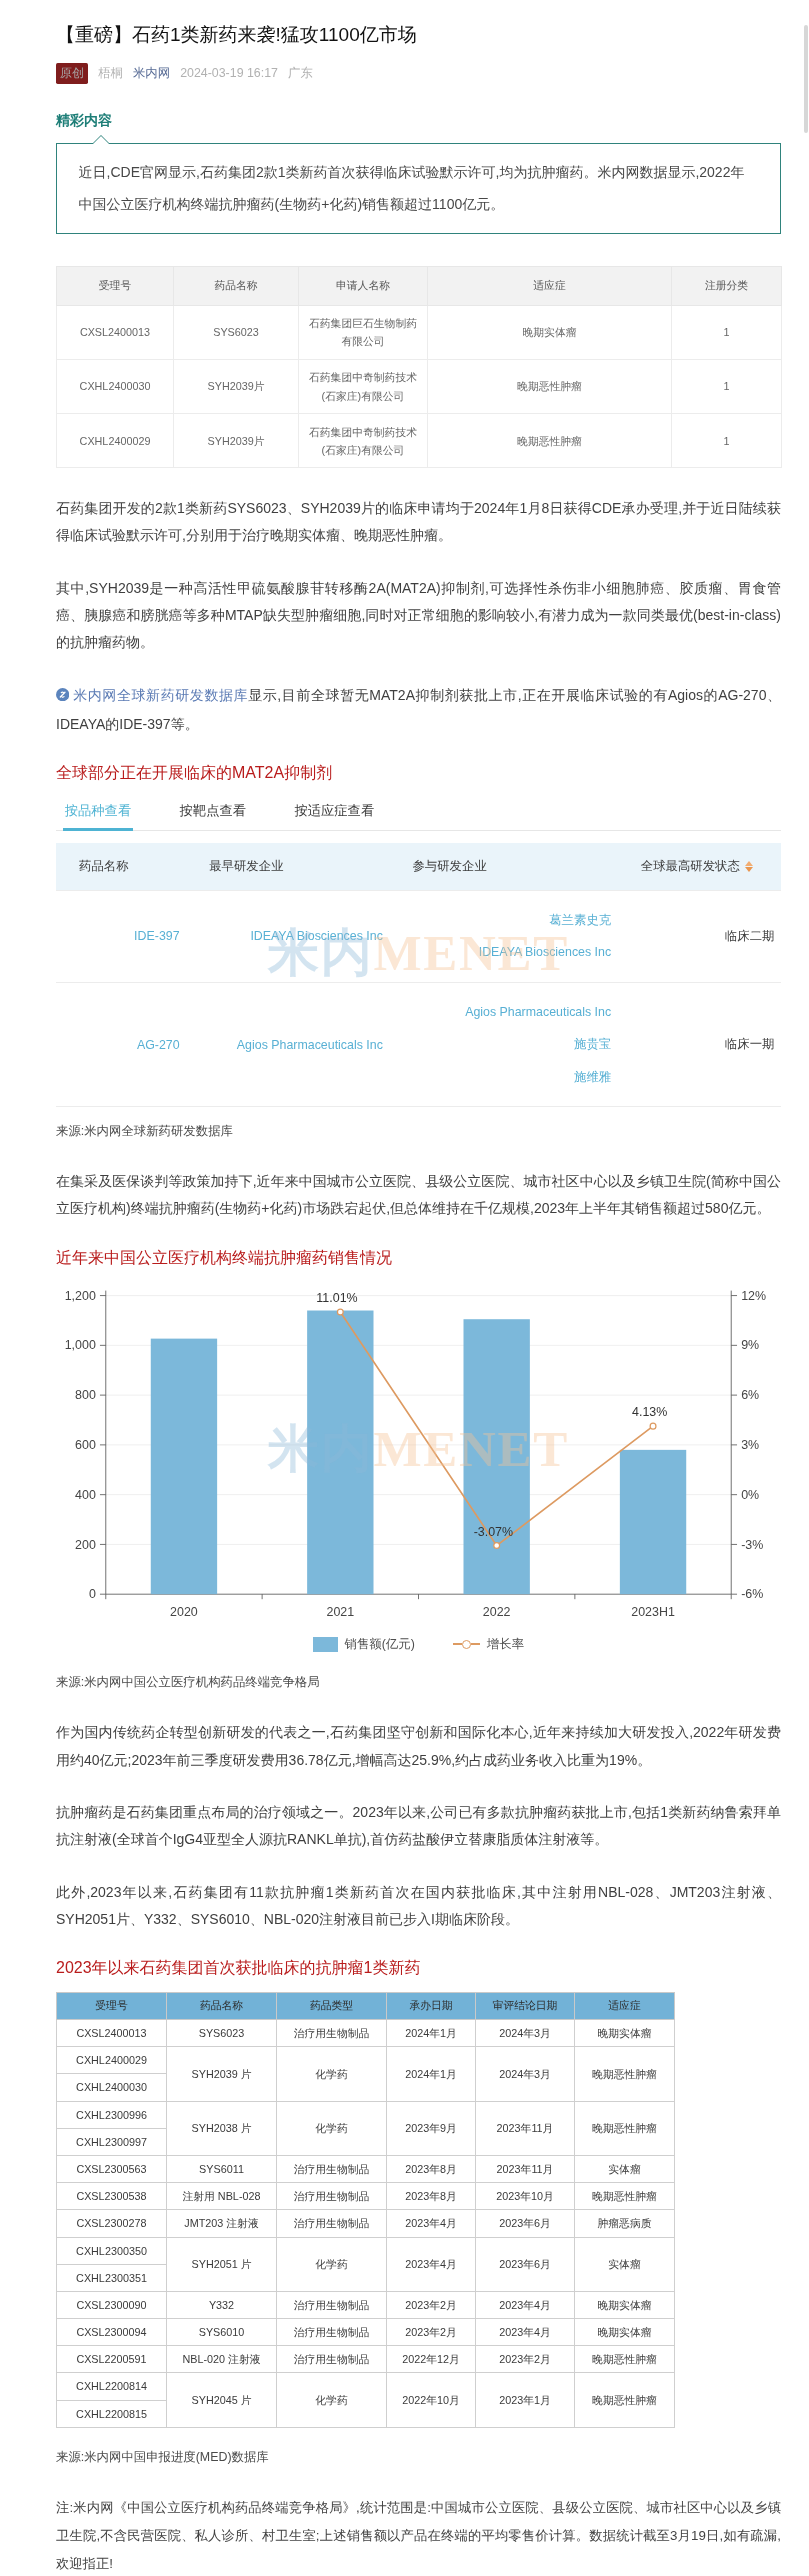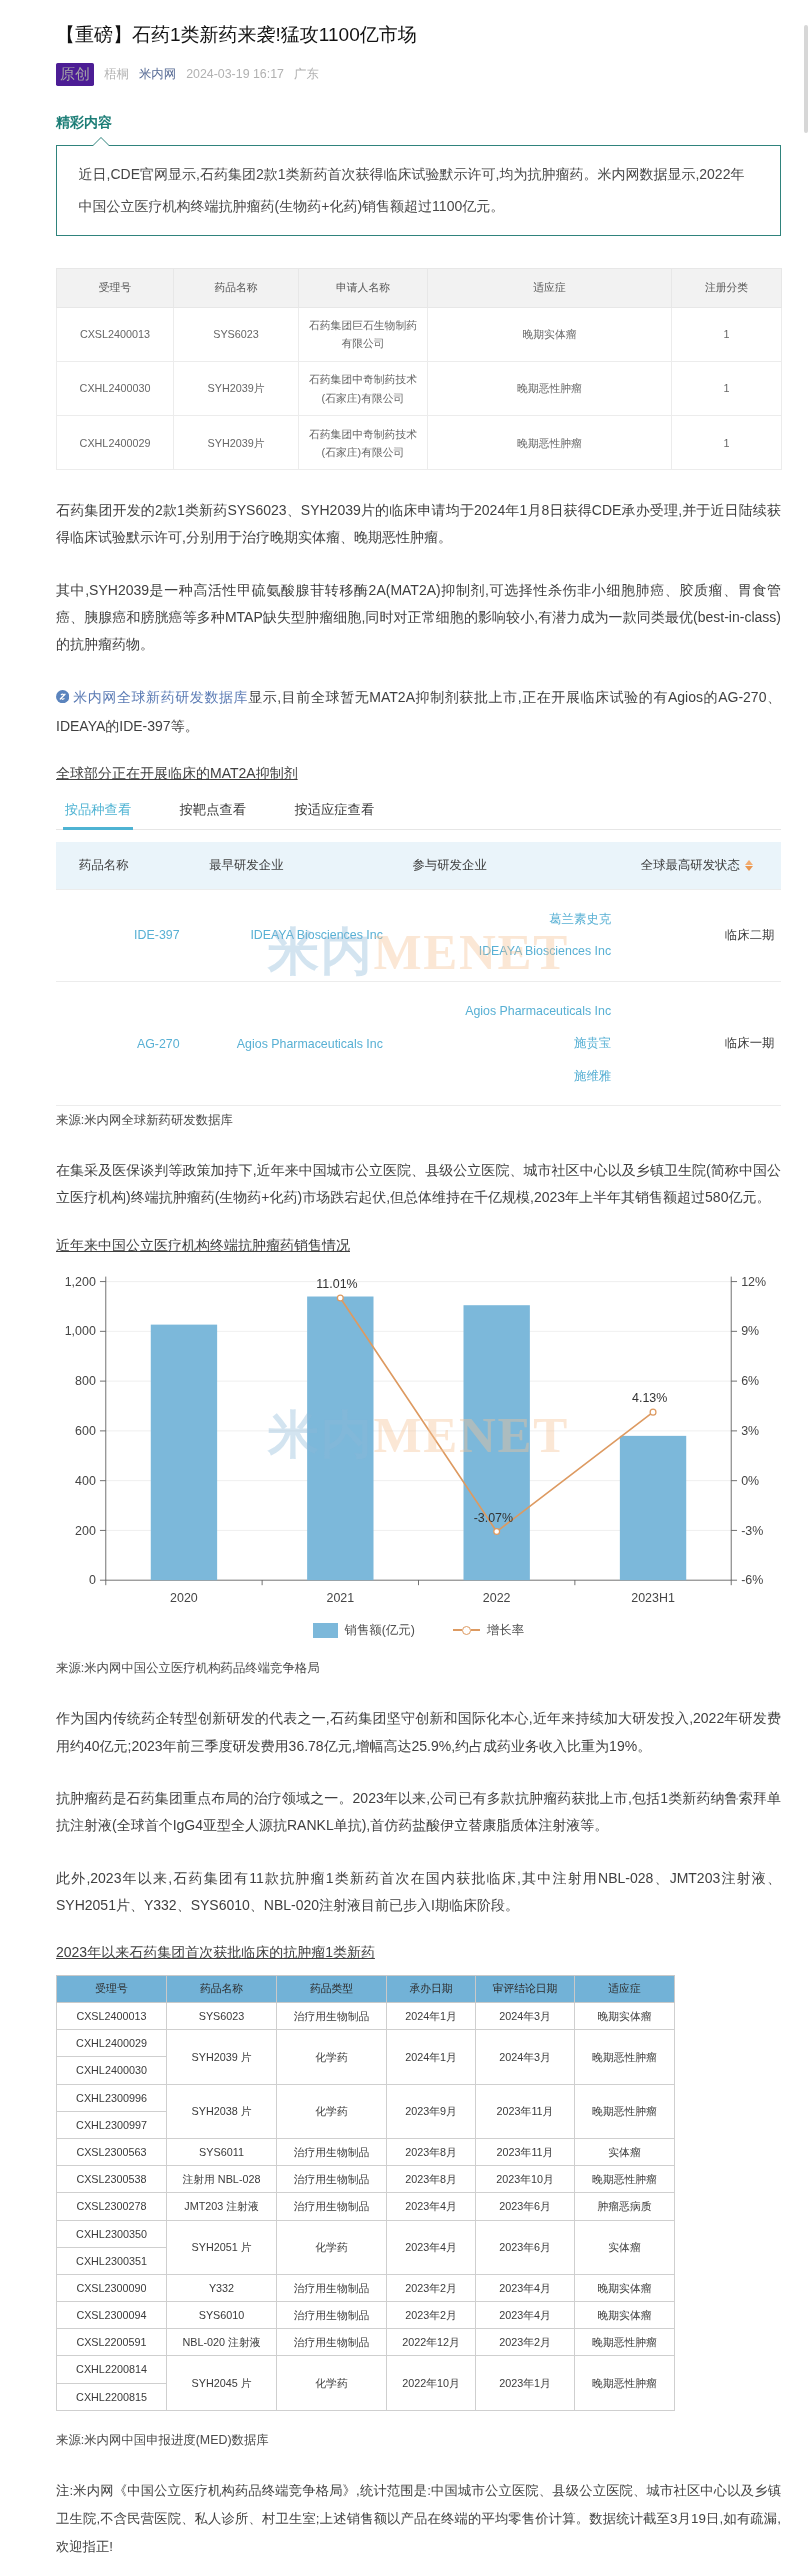--- a/index.html
+++ b/index.html
@@ -8,32 +8,32 @@
     font-family:"Liberation Sans","DejaVu Sans",sans-serif;
     color:#3d3d3d;
     position:relative;
   }
   .page{padding:21.6px 28px 25px 56px;position:relative;}
   .content{width:725px;position:relative;}
 
   
   .title{font-size:19px;font-weight:400;color:#121212;line-height:1.4;margin:0 0 15px 0;}
   .byline{display:flex;align-items:center;gap:10px;font-size:12.4px;color:#b1b1b1;margin-bottom:28px;}
-  .byline .badge{background:#4c1d95;color:#a8a8a8;font-size:15px;padding:1.7px 4.1px;border-radius:1.7px;}
+  .byline .badge{background:#7f1d1d;color:#a8a8a8;font-size:12px;padding:1.7px 4.1px;border-radius:1.7px;}
   .byline .account{color:#576b95;}
 
   
   .hl-heading{color:#1d7e77;font-size:14px;font-weight:700;margin:0 0 13.3px 0;}
   .callout{position:relative;border:0.8px solid #2f837c;padding:13.3px 21.6px;line-height:2.25;font-size:14px;color:#474747;margin-bottom:32px;}
   .callout::before{content:"";position:absolute;top:-9px;left:35px;border-left:9px solid transparent;border-right:9px solid transparent;border-bottom:9px solid #2f837c;}
   .callout::after{content:"";position:absolute;top:-7.5px;left:36px;border-left:8.3px solid transparent;border-right:8.3px solid transparent;border-bottom:8.3px solid #ffffff;}
 
   p.para{font-size:14px;line-height:1.95;color:#3f3f3f;margin:0 0 25px 0;text-align:justify;}
   .src{font-size:12.4px;color:#4a4a4a;margin:0 0 28px 0;}
-  .sec-label{font-size:14px;color:#404040;margin:0 0 13.3px 0;text-decoration:underline;}
+  .sec-label{font-size:16px;color:#b91c1c;margin:0 0 13.3px 0;}
 
   a.inline-link{color:#5b7bb4;text-decoration:none;cursor:pointer;}
   .link-badge{display:inline-block;vertical-align:-1.7px;margin-right:3.3px;}
 
   
   table{border-collapse:collapse;}
   .t1{width:725px;margin:0 0 26.6px 0;font-size:10.8px;color:#666;table-layout:fixed;}
   .t1 th{background:#f2f2f2;color:#555;font-weight:400;border:0.8px solid #e7e7e7;padding:11.6px 5px;}
   .t1 td{border:0.8px solid #ececec;padding:8.3px 6.6px;text-align:center;line-height:1.7;}
   .t1 col.c1{width:117px}.t1 col.c2{width:125px}.t1 col.c3{width:129px}.t1 col.c4{width:244px}.t1 col.c5{width:110px}
@@ -203,21 +203,21 @@
                 <div class="partner-line">Agios Pharmaceuticals Inc</div>
                 <div class="partner-line">施贵宝</div>
                 <div class="partner-line">施维雅</div>
               </td>
               <td>临床一期</td>
             </tr>
           </tbody>
       </table>
     </div>
 
-    <p class="src" style="margin-top:6px">来源:米内网全球新药研发数据库</p>
+    <p class="src" style="margin-top:16px">来源:米内网全球新药研发数据库</p>
 
     <p class="para">在集采及医保谈判等政策加持下,近年来中国城市公立医院、县级公立医院、城市社区中心以及乡镇卫生院(简称中国公立医疗机构)终端抗肿瘤药(生物药+化药)市场跌宕起伏,但总体维持在千亿规模,2023年上半年其销售额超过580亿元。</p>
 
     <div class="sec-label">近年来中国公立医疗机构终端抗肿瘤药销售情况</div>
 
     <div class="chart-wrap">
       <div class="wm" style="top:133px">
         <span class="cn">米内</span><span class="en">MENET</span>
       </div>
       <div id="chart-mount"><svg width="725" height="349" font-family="inherit" viewBox="0 0 874 420">

